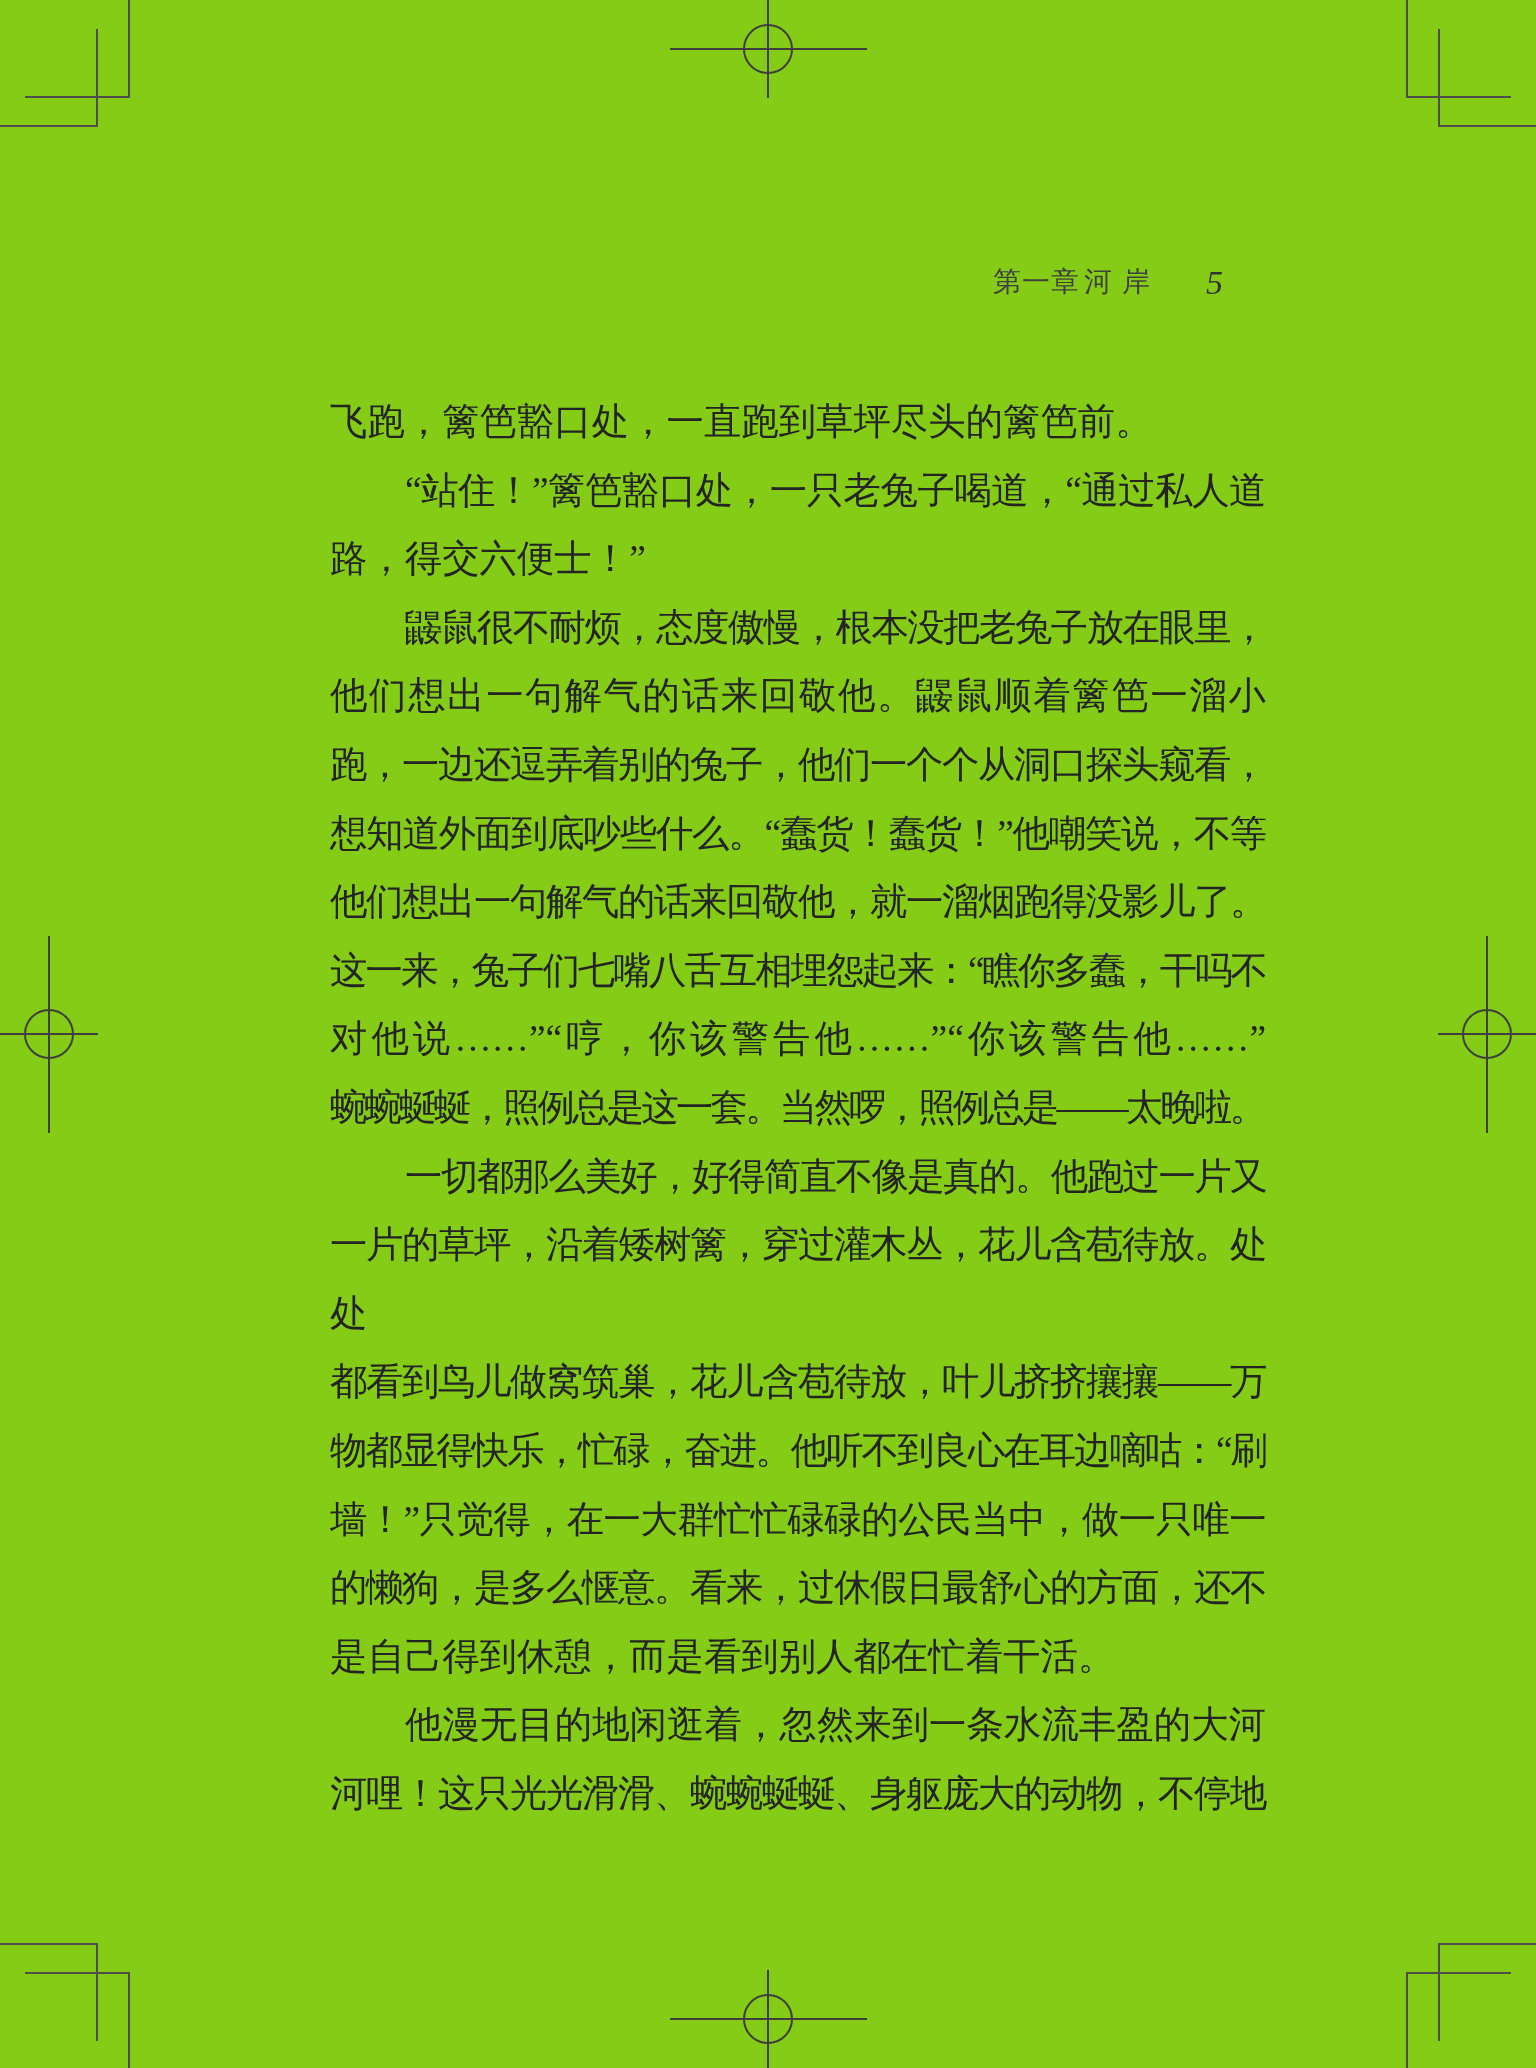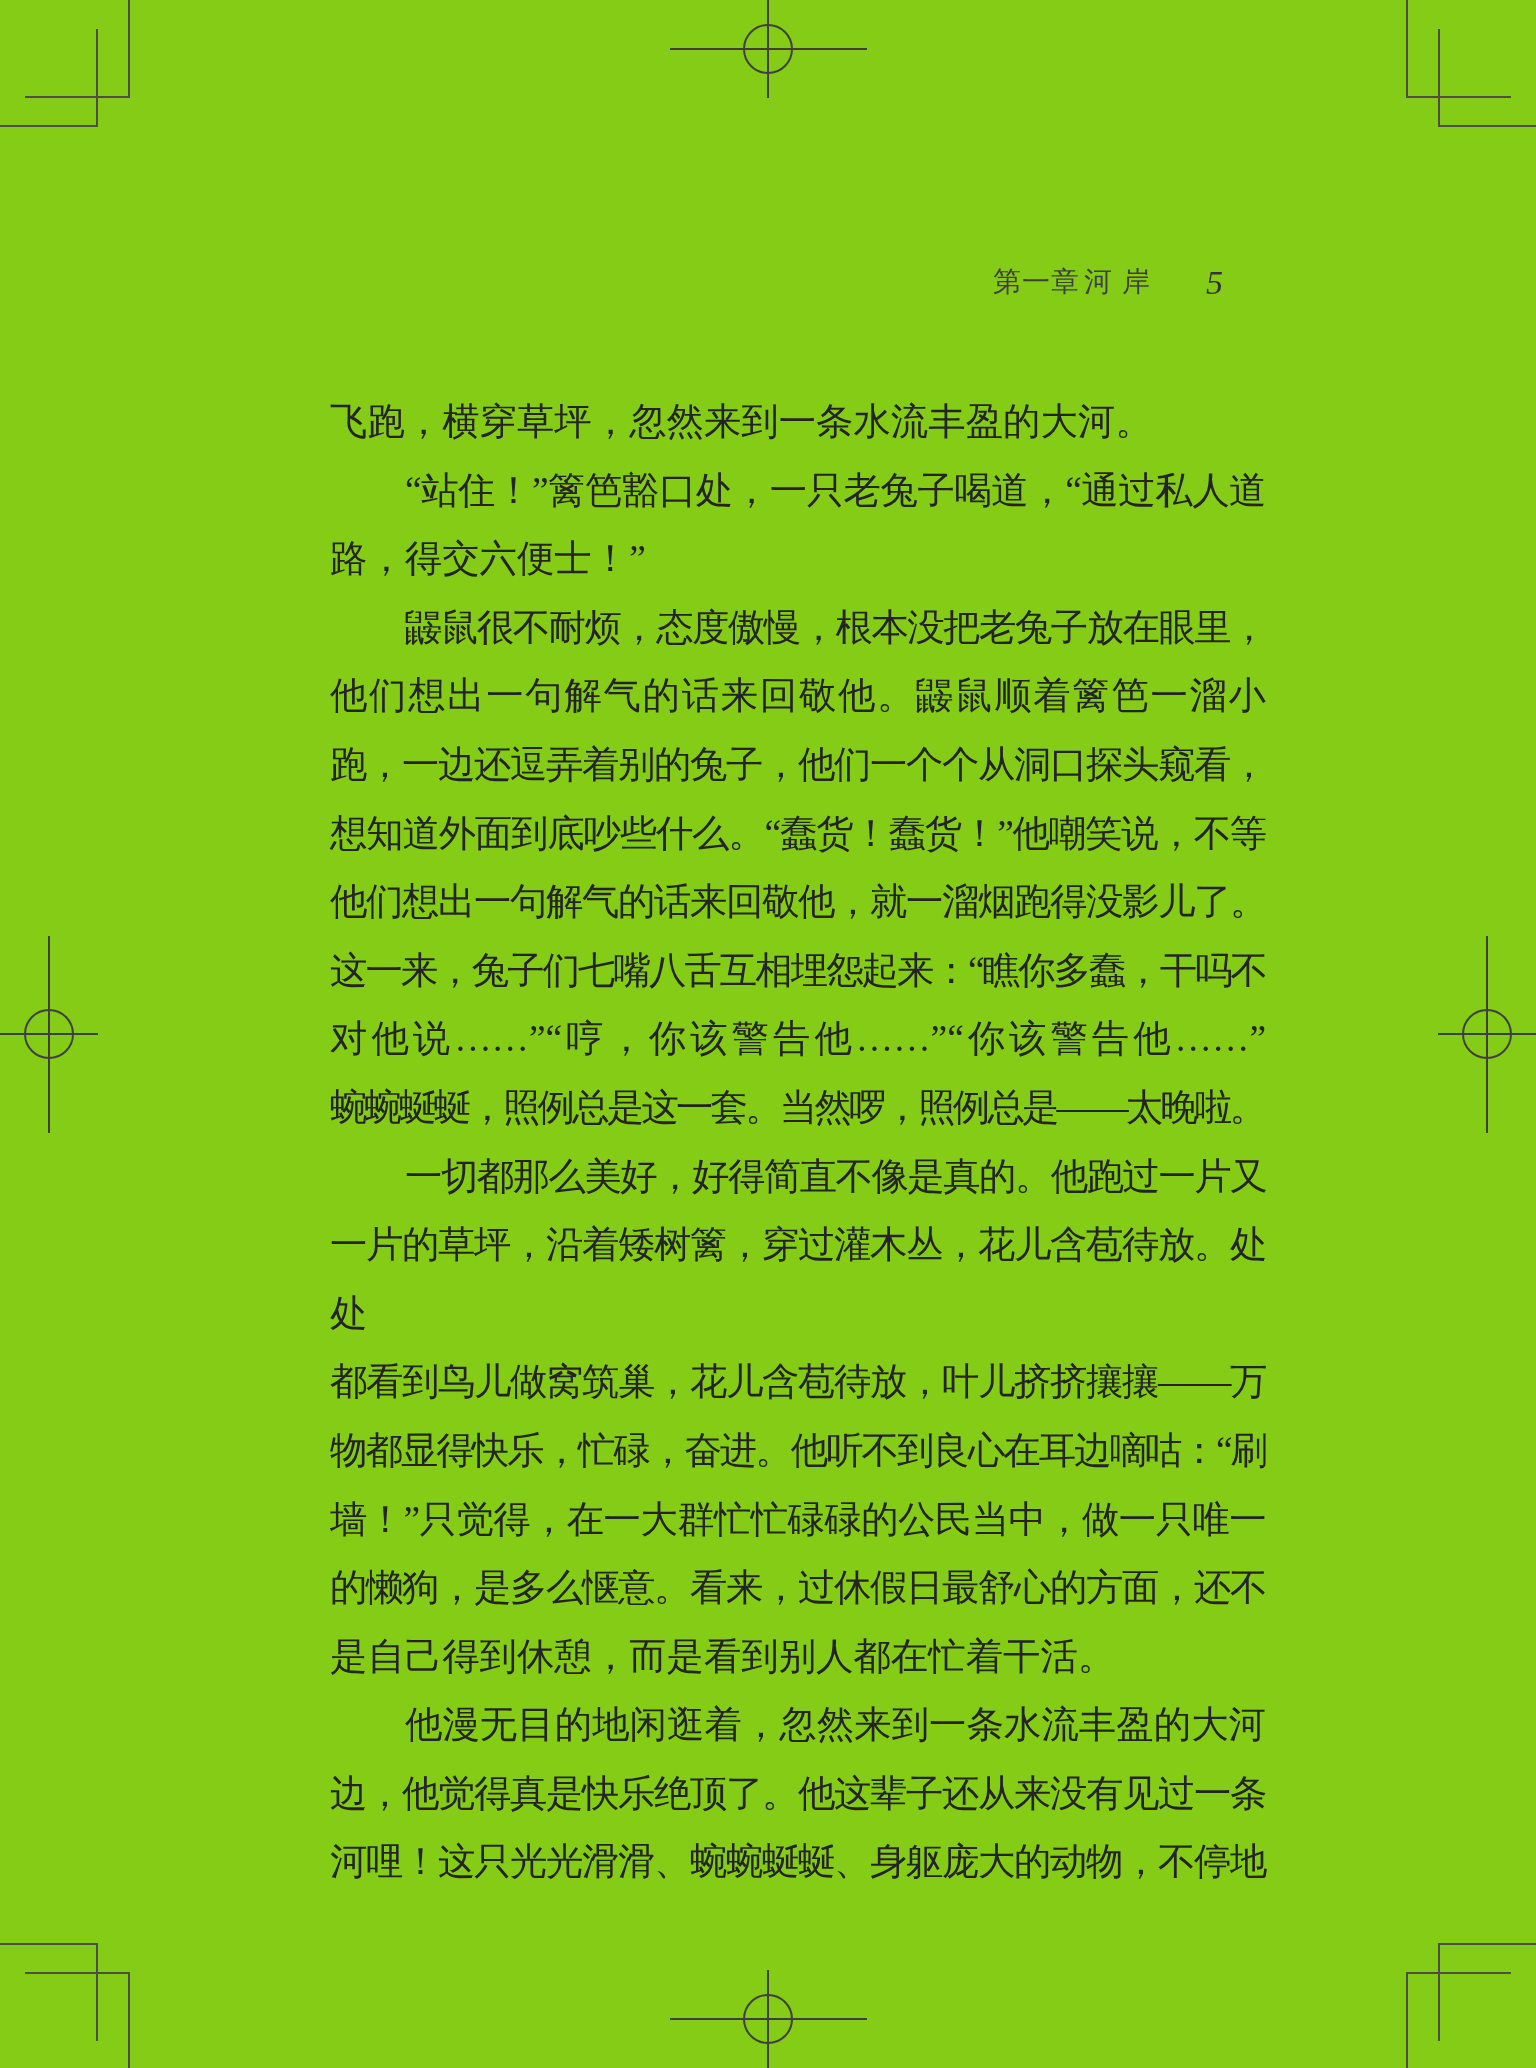--- a/index.html
+++ b/index.html
@@ -115,36 +115,35 @@
     <div class="reg-circle reg-right-c"></div>
   </div>
 
   <div class="page-header">
     <span class="chapter-label">第一章</span>
     <span class="section-title">河岸</span>
     <span class="folio">5</span>
   </div>
 
   <div class="text-block">
-      <div class="line">飞跑，横穿草坪，忽然来到一条水流丰盈的大河。</div>
+      <div class="line">飞跑，篱笆豁口处，一直跑到草坪尽头的篱笆前。</div>
       <div class="line indent full" style="letter-spacing: -0.49px;">“站住！”篱笆豁口处，一只老兔子喝道，“通过私人道</div>
       <div class="line">路，得交六便士！”</div>
       <div class="line indent full" style="letter-spacing: -1.55px;">鼹鼠很不耐烦，态度傲慢，根本没把老兔子放在眼里，</div>
       <div class="line full">他们想出一句解气的话来回敬他。鼹鼠顺着篱笆一溜小</div>
       <div class="line full" style="letter-spacing: -1.43462px;">跑，一边还逗弄着别的兔子，他们一个个从洞口探头窥看，</div>
       <div class="line full" style="letter-spacing: -1.23519px;">想知道外面到底吵些什么。“蠢货！蠢货！”他嘲笑说，不等</div>
       <div class="line full" style="letter-spacing: -1.43462px;">他们想出一句解气的话来回敬他，就一溜烟跑得没影儿了。</div>
       <div class="line full" style="letter-spacing: -2.01296px;">这一来，兔子们七嘴八舌互相埋怨起来：“瞧你多蠢，干吗不</div>
       <div class="line full">对他说……”“哼，你该警告他……”“你该警告他……”</div>
       <div class="line" style="letter-spacing: -2.79074px;">蜿蜿蜒蜒，照例总是这一套。当然啰，照例总是——太晚啦。</div>
       <div class="line indent full" style="letter-spacing: -1.55px;">一切都那么美好，好得简直不像是真的。他跑过一片又</div>
       <div class="line full" style="letter-spacing: -1.43462px;">一片的草坪，沿着矮树篱，穿过灌木丛，花儿含苞待放。处处</div>
       <div class="line full" style="letter-spacing: -1.43462px;">都看到鸟儿做窝筑巢，花儿含苞待放，叶儿挤挤攘攘——万</div>
       <div class="line full" style="letter-spacing: -2.01296px;">物都显得快乐，忙碌，奋进。他听不到良心在耳边嘀咕：“刷</div>
       <div class="line full" style="letter-spacing: -0.626923px;">墙！”只觉得，在一大群忙忙碌碌的公民当中，做一只唯一</div>
       <div class="line full" style="letter-spacing: -1.43462px;">的懒狗，是多么惬意。看来，过休假日最舒心的方面，还不</div>
       <div class="line">是自己得到休憩，而是看到别人都在忙着干活。</div>
       <div class="line indent full">他漫无目的地闲逛着，忽然来到一条水流丰盈的大河</div>
-      <div class="line full" style="letter-spacing: -1.43462px;">边，他觉得真是快乐绝顶了。他这辈子还从来没有见过一条</div>
       <div class="line full" style="letter-spacing: -1.43462px;">河哩！这只光光滑滑、蜿蜿蜒蜒、身躯庞大的动物，不停地</div>
     </div>
 
 </div>
 
 </body></html>

